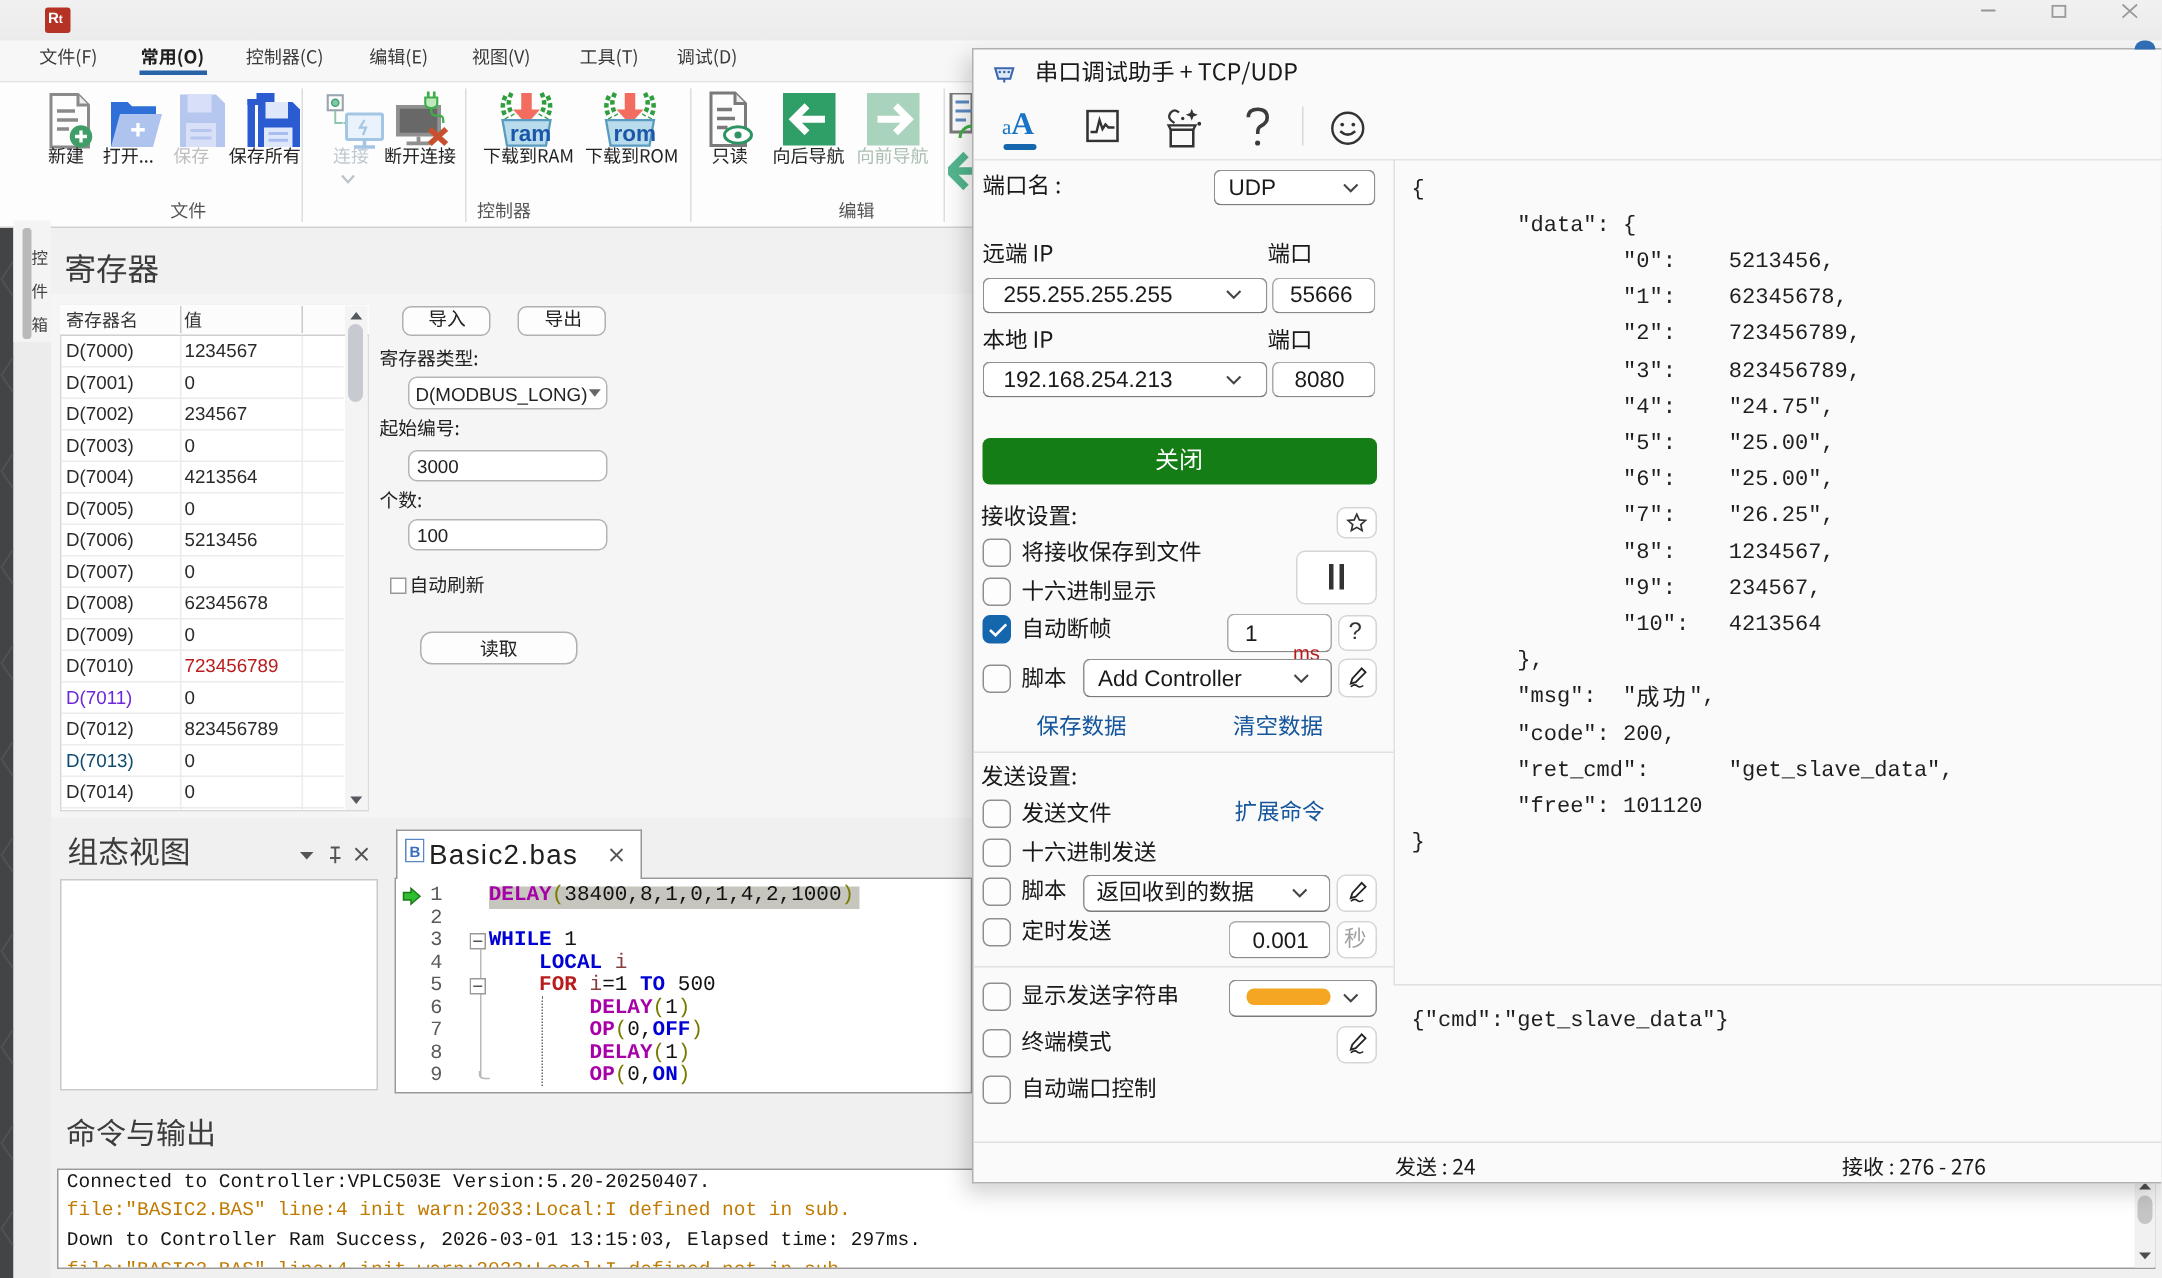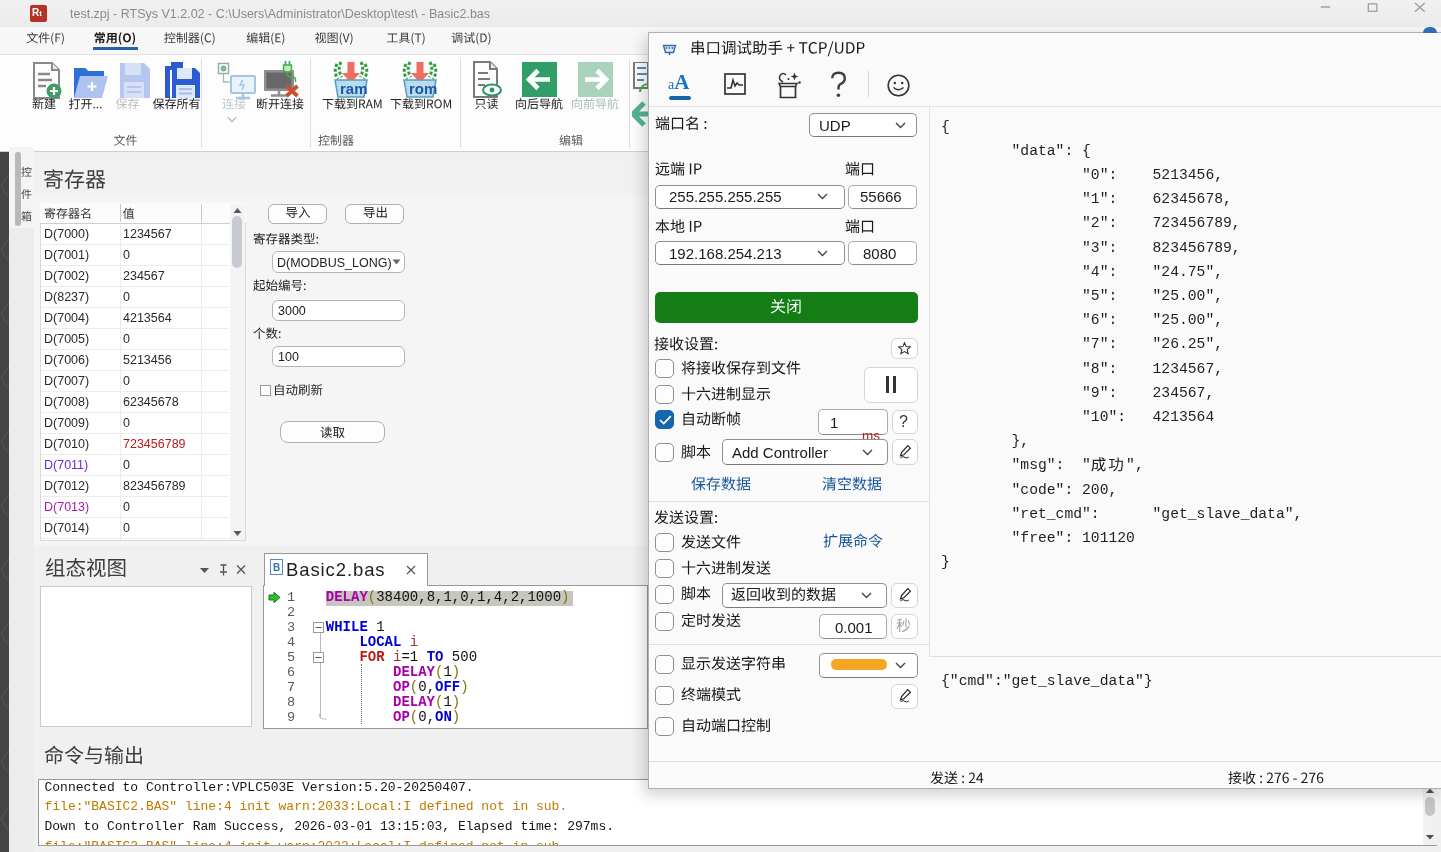--- a/index.html
+++ b/index.html
@@ -4,21 +4,20 @@
 html,body{width:1441px;height:852px;overflow:hidden;background:#f0f0f0;font-family:"Liberation Sans",sans-serif;position:relative}
 .abs{position:absolute}
 svg.ov{position:absolute;left:0;top:0;width:1441px;height:852px;pointer-events:none}
 pre{font-family:"Liberation Mono",monospace}
 </style></head>
 <body>
 
 <div class="abs" style="left:0;top:0;width:1441px;height:27px;background:linear-gradient(#f1f1f1,#ebebeb)">
   <div class="abs" style="left:30px;top:5px;width:17px;height:17px;background:#b53325;border-radius:2px"></div>
   <div class="abs" style="left:32px;top:7px;font-size:10px;font-weight:bold;color:#fff">R<span style="font-size:8px">t</span></div>
-  <div class="abs" style="left:70px;top:7px;font-size:12.5px;color:#8a8a8a">test.zpj - RTSys V1.2.02 - C:\Users\Administrator\Desktop\test\ - Basic2.bas</div>
   <svg class="abs" style="left:1300px;top:0" width="141" height="27" viewBox="0 0 141 27">
     <line x1="20.7" y1="7" x2="30.3" y2="7" stroke="#959595" stroke-width="1.3"></line>
     <rect x="68.3" y="3.9" width="8.6" height="7.4" fill="none" stroke="#9a9a9a" stroke-width="1.2"></rect>
     <path d="M115 3 L124.7 11.7 M124.7 3 L115 11.7" stroke="#9a9a9a" stroke-width="1.2"></path>
   </svg>
 </div>
 
 <div class="abs" style="left:0;top:27px;width:1441px;height:28px;background:#f7f7f7;border-bottom:1px solid #e3e3e3"></div>
 <div class="abs" style="left:92.8px;top:47px;width:45px;height:3px;background:#2862a7"></div>
 
@@ -158,21 +157,21 @@
 <div class="abs" style="left:41px;top:223.5px;width:188px;height:21px;border-bottom:1px solid #ececec"></div>
 <div class="abs" style="left:44px;top:227.0px;font-size:12.5px;color:#2a2a2a">D(7000)</div>
 <div class="abs" style="left:123px;top:227.0px;font-size:12.5px;color:#2a2a2a">1234567</div>
 <div class="abs" style="left:41px;top:244.5px;width:188px;height:21px;border-bottom:1px solid #ececec"></div>
 <div class="abs" style="left:44px;top:248.0px;font-size:12.5px;color:#2a2a2a">D(7001)</div>
 <div class="abs" style="left:123px;top:248.0px;font-size:12.5px;color:#2a2a2a">0</div>
 <div class="abs" style="left:41px;top:265.5px;width:188px;height:21px;border-bottom:1px solid #ececec"></div>
 <div class="abs" style="left:44px;top:269.0px;font-size:12.5px;color:#2a2a2a">D(7002)</div>
 <div class="abs" style="left:123px;top:269.0px;font-size:12.5px;color:#2a2a2a">234567</div>
 <div class="abs" style="left:41px;top:286.5px;width:188px;height:21px;border-bottom:1px solid #ececec"></div>
-<div class="abs" style="left:44px;top:290.0px;font-size:12.5px;color:#2a2a2a">D(8237)</div>
+<div class="abs" style="left:44px;top:290.0px;font-size:12.5px;color:#2a2a2a">D(7003)</div>
 <div class="abs" style="left:123px;top:290.0px;font-size:12.5px;color:#2a2a2a">0</div>
 <div class="abs" style="left:41px;top:307.5px;width:188px;height:21px;border-bottom:1px solid #ececec"></div>
 <div class="abs" style="left:44px;top:311.0px;font-size:12.5px;color:#2a2a2a">D(7004)</div>
 <div class="abs" style="left:123px;top:311.0px;font-size:12.5px;color:#2a2a2a">4213564</div>
 <div class="abs" style="left:41px;top:328.5px;width:188px;height:21px;border-bottom:1px solid #ececec"></div>
 <div class="abs" style="left:44px;top:332.0px;font-size:12.5px;color:#2a2a2a">D(7005)</div>
 <div class="abs" style="left:123px;top:332.0px;font-size:12.5px;color:#2a2a2a">0</div>
 <div class="abs" style="left:41px;top:349.5px;width:188px;height:21px;border-bottom:1px solid #ececec"></div>
 <div class="abs" style="left:44px;top:353.0px;font-size:12.5px;color:#2a2a2a">D(7006)</div>
 <div class="abs" style="left:123px;top:353.0px;font-size:12.5px;color:#2a2a2a">5213456</div>
@@ -188,21 +187,21 @@
 <div class="abs" style="left:41px;top:433.5px;width:188px;height:21px;border-bottom:1px solid #ececec"></div>
 <div class="abs" style="left:44px;top:437.0px;font-size:12.5px;color:#2a2a2a">D(7010)</div>
 <div class="abs" style="left:123px;top:437.0px;font-size:12.5px;color:#b91c1c">723456789</div>
 <div class="abs" style="left:41px;top:454.5px;width:188px;height:21px;border-bottom:1px solid #ececec"></div>
 <div class="abs" style="left:44px;top:458.0px;font-size:12.5px;color:#6d28d9">D(7011)</div>
 <div class="abs" style="left:123px;top:458.0px;font-size:12.5px;color:#2a2a2a">0</div>
 <div class="abs" style="left:41px;top:475.5px;width:188px;height:21px;border-bottom:1px solid #ececec"></div>
 <div class="abs" style="left:44px;top:479.0px;font-size:12.5px;color:#2a2a2a">D(7012)</div>
 <div class="abs" style="left:123px;top:479.0px;font-size:12.5px;color:#2a2a2a">823456789</div>
 <div class="abs" style="left:41px;top:496.5px;width:188px;height:21px;border-bottom:1px solid #ececec"></div>
-<div class="abs" style="left:44px;top:500.0px;font-size:12.5px;color:#a21caf">D(7013)</div>
+<div class="abs" style="left:44px;top:500.0px;font-size:12.5px;color:#0c4a6e">D(7013)</div>
 <div class="abs" style="left:123px;top:500.0px;font-size:12.5px;color:#2a2a2a">0</div>
 <div class="abs" style="left:41px;top:517.5px;width:188px;height:21px;border-bottom:1px solid #ececec"></div>
 <div class="abs" style="left:44px;top:521.0px;font-size:12.5px;color:#2a2a2a">D(7014)</div>
 <div class="abs" style="left:123px;top:521.0px;font-size:12.5px;color:#2a2a2a">0</div>
 <div class="abs" style="left:119.5px;top:224px;width:1px;height:316px;background:#ececec"></div>
 <div class="abs" style="left:200.5px;top:224px;width:1px;height:316px;background:#ececec"></div>
 
 <div class="abs" style="left:229.5px;top:204px;width:15px;height:336px;background:#f4f4f4"></div>
 <div class="abs" style="left:232px;top:216px;width:10px;height:52px;background:#c7cbd1;border-radius:5px"></div>
 <svg class="abs" style="left:229.5px;top:204px" width="15" height="336" viewBox="0 0 15 336">

